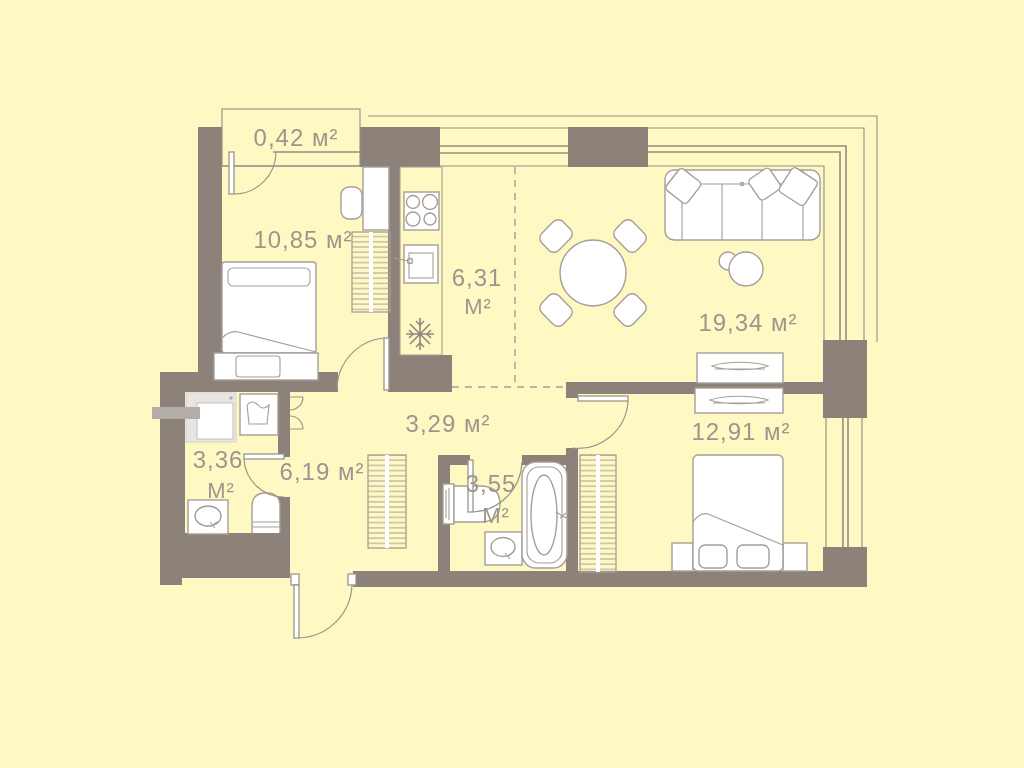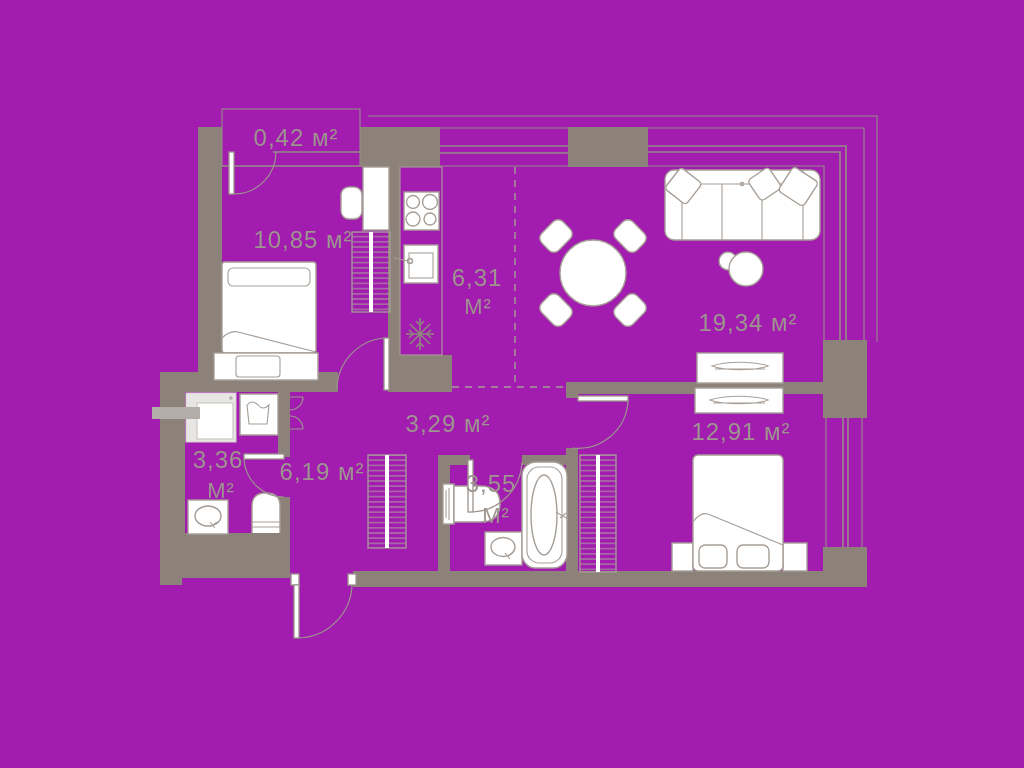--- a/index.html
+++ b/index.html
@@ -1,19 +1,19 @@
 <!DOCTYPE html>
 <html style="--wall: #8c8279; --line: #a69e97; --door: #9c948d; --win: #958c85; --text: #9d958e;"><head>
 <meta charset="utf-8">
 <style>
   :root{
     --wall:#8c8279; --line:#a69e97; --door:#9c948d; --win:#958c85; --text:#9d958e;
   }
   html,body{margin:0;padding:0;background:#ffffff;}
-  .stage{width:1024px;height:768px;position:relative;background:#a21caf;overflow:hidden;}
+  .stage{width:1024px;height:768px;position:relative;background:#fef9c3;overflow:hidden;}
   svg{display:block;}
   .wall{fill:var(--wall);stroke:none;}
   .furn{fill:none;stroke:var(--line);stroke-width:1.4;}
   .furnf{fill:#ffffff;stroke:var(--line);stroke-width:1.4;}
   .thin{fill:none;stroke:var(--line);stroke-width:1.1;}
   .door{fill:#ffffff;stroke:var(--door);stroke-width:1.3;}
   .arc{fill:none;stroke:var(--door);stroke-width:1.2;}
   .win{fill:none;stroke:var(--win);stroke-width:1.6;}
   .winthin{fill:none;stroke:var(--win);stroke-width:1.1;}
   .dash{fill:none;stroke:var(--line);stroke-width:1.4;stroke-dasharray:7 6;}

